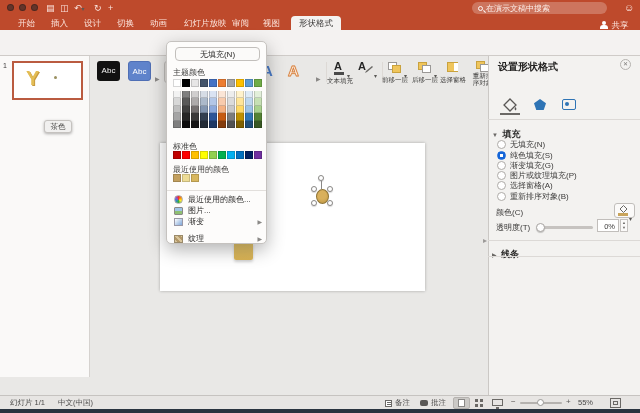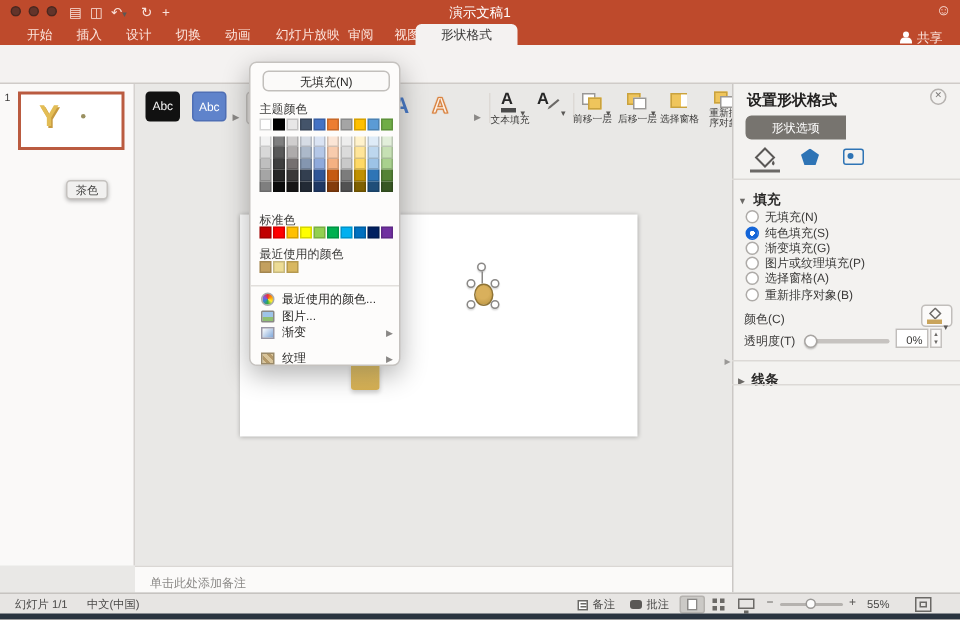--- a/index.html
+++ b/index.html
@@ -79,34 +79,37 @@
 
   <div class="abs titlebar">
     <div class="abs light" style="left:7px;top:4px"></div>
     <div class="abs light" style="left:19px;top:4px"></div>
     <div class="abs light" style="left:31px;top:4px"></div>
     <div class="abs tb-ic" style="left:46px;top:1px">▤</div>
     <div class="abs tb-ic" style="left:60px;top:1px">◫</div>
     <div class="abs tb-ic" style="left:74px;top:1px">↶<span class="ar-d"></span></div>
     <div class="abs tb-ic" style="left:94px;top:1px">↻</div>
     <div class="abs tb-ic" style="left:108px;top:1px">+</div>
-    <div class="abs win-title" style="left:280px;width:80px;text-align:center">演示文稿1</div>
+    <div class="abs searchbox" style="left:472px;top:2px;width:135px">
+      <span class="mag"></span>
+      <span>在演示文稿中搜索</span>
+    </div>
     <div class="abs tb-ic" style="left:624px;top:1px;font-size:10px">☺</div>
   </div>
 
   <div class="abs tabbar">
     <span class="rtab" style="left:18px">开始</span>
     <span class="rtab" style="left:51px">插入</span>
     <span class="rtab" style="left:84px">设计</span>
     <span class="rtab" style="left:117px">切换</span>
     <span class="rtab" style="left:150px">动画</span>
     <span class="rtab" style="left:184px">幻灯片放映</span>
     <span class="rtab" style="left:232px">审阅</span>
     <span class="rtab" style="left:263px">视图</span>
-    <span class="rtab-active" style="left:277px;top:0;width:68px;height:14px">形状格式</span>
+    <span class="rtab-active" style="left:291px;top:0;width:50px;height:14px">形状格式</span>
     <span class="rtab" style="left:599px;top:2px"><span class="person" style="vertical-align:-2px"></span> <span>共享</span></span>
   </div>
 
   <div class="abs ribbon">
 
     <div class="abs" style="left:5px;top:32px;width:16px;height:12px">
       <div class="abs" style="left:1px;top:2px;width:8px;height:8px;border:1px solid #7A8FA8;transform:rotate(45deg)"></div>
       <div class="abs" style="left:7px;top:0;width:8px;height:8px;border:1px solid #A8B8C8;background:#F4F2F1"></div>
     </div>
     <span class="abs ar-d" style="left:22px;top:33px"></span>
@@ -334,21 +337,20 @@
     <div class="dd-item" style="top:191px">
       <span class="ico ico-tex"></span>
       <span class="grow">纹理</span>
       <span class="ar-r" style="margin-right:3px"></span>
     </div>
   </div>
 
   <div class="abs fpane"></div>
   <div class="abs" style="left:498px;top:60px;font-size:10px;font-weight:bold;color:#242322">设置形状格式</div>
   <div class="abs" style="left:620px;top:59px;width:11px;height:11px;border:1px solid #B5B2AF;border-radius:50%;color:#7A7876;font-size:6px;text-align:center;line-height:9px">✕</div>
-  <div class="seg" style="left:497px;top:77px;width:67px;background:#77746F;color:#FFF;border:1px solid #77746F;border-radius:4px 0 0 4px">形状选项</div>
   <svg class="abs" style="left:502px;top:98px" width="16" height="14">
       <path d="M8 1 L14 7 L8 13 L2 7 Z" fill="none" stroke="#5A5856" stroke-width="1.3"></path>
       <path d="M13.5 9 q1.8 2.2 0 3.4 q-1.8 -1.2 0 -3.4" fill="#5A5856"></path>
     </svg>
   <div class="abs" style="left:500px;top:113px;width:20px;height:2px;background:#6B6966"></div>
   <div class="abs pentagon" style="left:534px;top:99px"></div>
   <div class="abs" style="left:562px;top:99px;width:14px;height:11px;border:1.5px solid #2E74B5;border-radius:2px">
       <div style="width:4px;height:4px;border-radius:50%;background:#2E74B5;margin:2px 0 0 2px"></div>
     </div>
   <div class="hdiv" style="top:119px"></div>
@@ -389,23 +391,20 @@
   </div>
   <div class="abs" style="left:496px;top:222px;font-size:8px;color:#3B3A39">透明度(T)</div>
   <div class="abs" style="left:538px;top:226px;width:55px;height:3px;background:#C6C3C0;border-radius:2px"></div>
   <div class="abs" style="left:536px;top:223px;width:9px;height:9px;border-radius:50%;background:#FDFDFD;border:1px solid #A8A5A2;box-shadow:0 1px 1px rgba(0,0,0,.2)"></div>
   <div class="abs" style="left:597px;top:219px;width:22px;height:13px;border:1px solid #C1BEBB;background:#FFF;font-size:7.5px;color:#3B3A39;text-align:right;padding:2px 3px 0 0">0%</div>
   <div class="stepper" style="left:620px;top:219px;height:13px">▲<br>▼</div>
   <div class="hdiv" style="top:240px"></div>
   <div class="abs" style="left:492px;top:243px"><span style="font-size:6px;color:#6B6966">▶</span> <span class="sec-hdr">线条</span></div>
   <div class="hdiv" style="top:256px"></div>
 
-  <div class="abs notesbar">
-    <span class="abs" style="left:10px;top:5px;font-size:8px;color:#8A8886">单击此处添加备注</span>
-  </div>
 
   <div class="abs statusbar">
     <span class="st" style="left:10px">幻灯片 1/1</span>
     <span class="st" style="left:58px">中文(中国)</span>
     <span class="abs" style="left:385px;top:4px;width:7px;height:7px;border:1px solid #6B6966;background:#FFF">
         <span style="display:block;width:4px;height:1px;background:#6B6966;margin:1px auto 0"></span>
         <span style="display:block;width:4px;height:1px;background:#6B6966;margin:1px auto 0"></span>
       </span>
     <span class="st" style="left:395px">备注</span>
     <span class="abs" style="left:420px;top:4px;width:8px;height:6px;border-radius:2px;background:#5A5856"></span>

